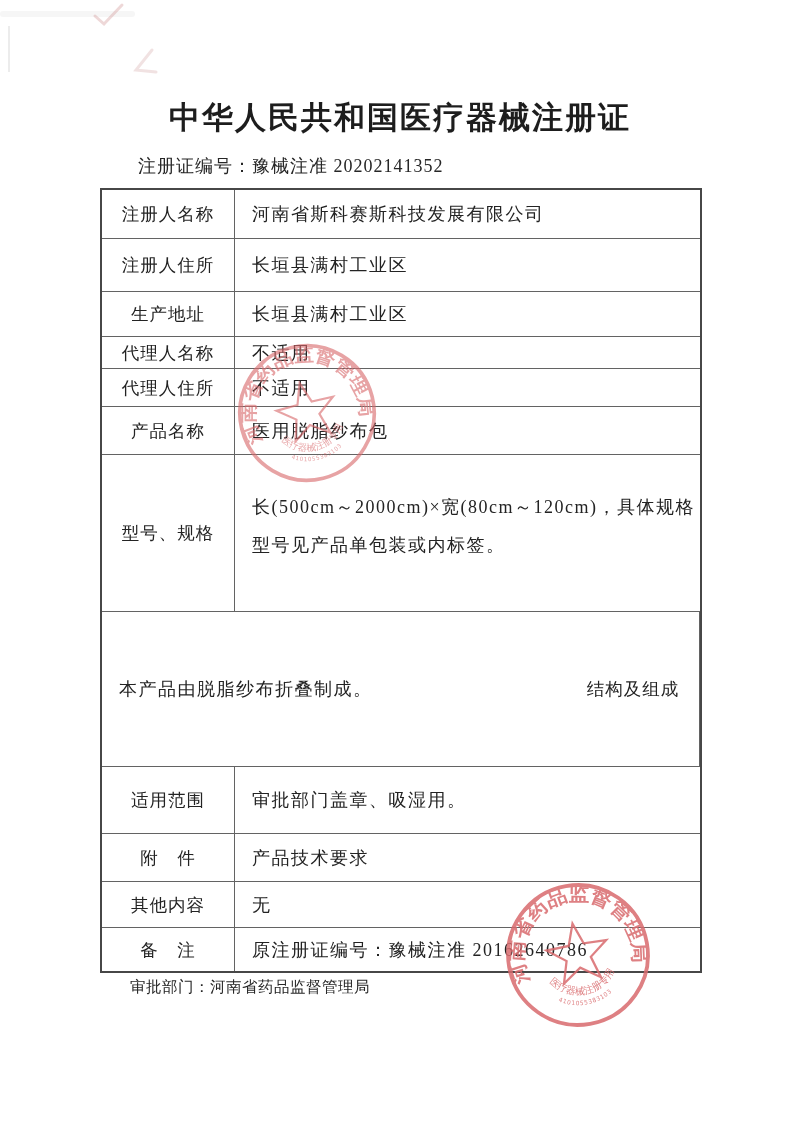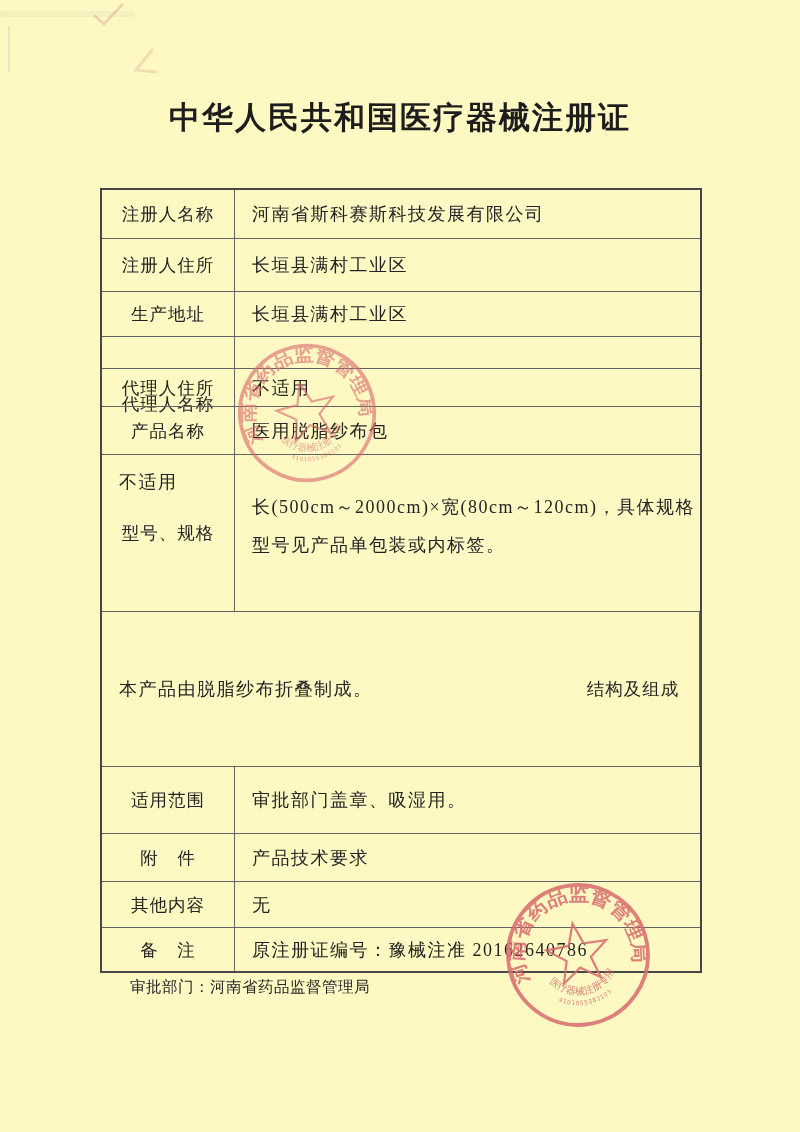--- a/index.html
+++ b/index.html
@@ -1,21 +1,21 @@
 <!DOCTYPE html>
 <html><head>
 <meta charset="utf-8">
 <style>
   * { margin:0; padding:0; box-sizing:border-box; }
   html,body { background:#e9e9e9; }
   .page {
     position:relative;
     width:800px; height:1132px;
     margin:0 auto;
-    background:#fef9c3;
+    background:#ffffff;
     overflow:hidden;
     color:#2e2e2e;
     font-family:"Liberation Serif","DejaVu Serif",serif;
   }
 
   
   .doc-title {
     position:absolute; top:97px; left:0; width:100%;
     text-align:center;
     font-family:"DejaVu Sans","Liberation Sans",sans-serif;
@@ -31,21 +31,21 @@
   .cert-table {
     position:absolute; top:188px; left:100px; width:602px; height:785px;
     border:2px solid #474747;
     display:flex; flex-direction:column;
   }
   .row { display:flex; border-bottom:1px solid #636363; }
   .row:last-child { border-bottom:none; }
   .row:nth-child(1){height:49px;}
   .row:nth-child(2){height:53px;}
   .row:nth-child(3){height:45px;}
-  .row:nth-child(4){height:32px;flex-direction:column;}
+  .row:nth-child(4){height:32px;}
   .row:nth-child(5){height:38px;}
   .row:nth-child(6){height:48px;}
   .row:nth-child(7){height:157px;}
   .row:nth-child(8){height:155px;}
   .row:nth-child(9){height:67px;}
   .row:nth-child(10){height:48px;}
   .row:nth-child(11){height:46px;}
   .row:nth-child(12){flex:1;}
   .cell { display:flex; align-items:center; }
   .cell.label {
@@ -104,20 +104,23 @@
   <div class="artifact edge-line"></div>
   <svg class="artifact" style="left:92px;top:2px;" width="34" height="26">
     <path d="M3 14 L12 22 L30 3" fill="none" stroke="rgba(198,125,125,0.30)" stroke-width="3" stroke-linecap="round"></path>
   </svg>
   <svg class="artifact" style="left:128px;top:46px;" width="32" height="30">
     <path d="M24 4 L8 24 L28 26" fill="none" stroke="rgba(192,125,125,0.22)" stroke-width="3" stroke-linecap="round"></path>
   </svg>
 
   <div class="doc-title">中华人民共和国医疗器械注册证</div>
 
+  <div class="cert-line">
+    <span>注册证编号：</span><span>豫械注准 20202141352</span>
+  </div>
 
   <div class="cert-table">
     <div class="row">
       <div class="cell label">注册人名称</div>
       <div class="cell value">
           <span class="vtext">河南省斯科赛斯科技发展有限公司</span>
         </div>
     </div>
     <div class="row">
       <div class="cell label">注册人住所</div>

